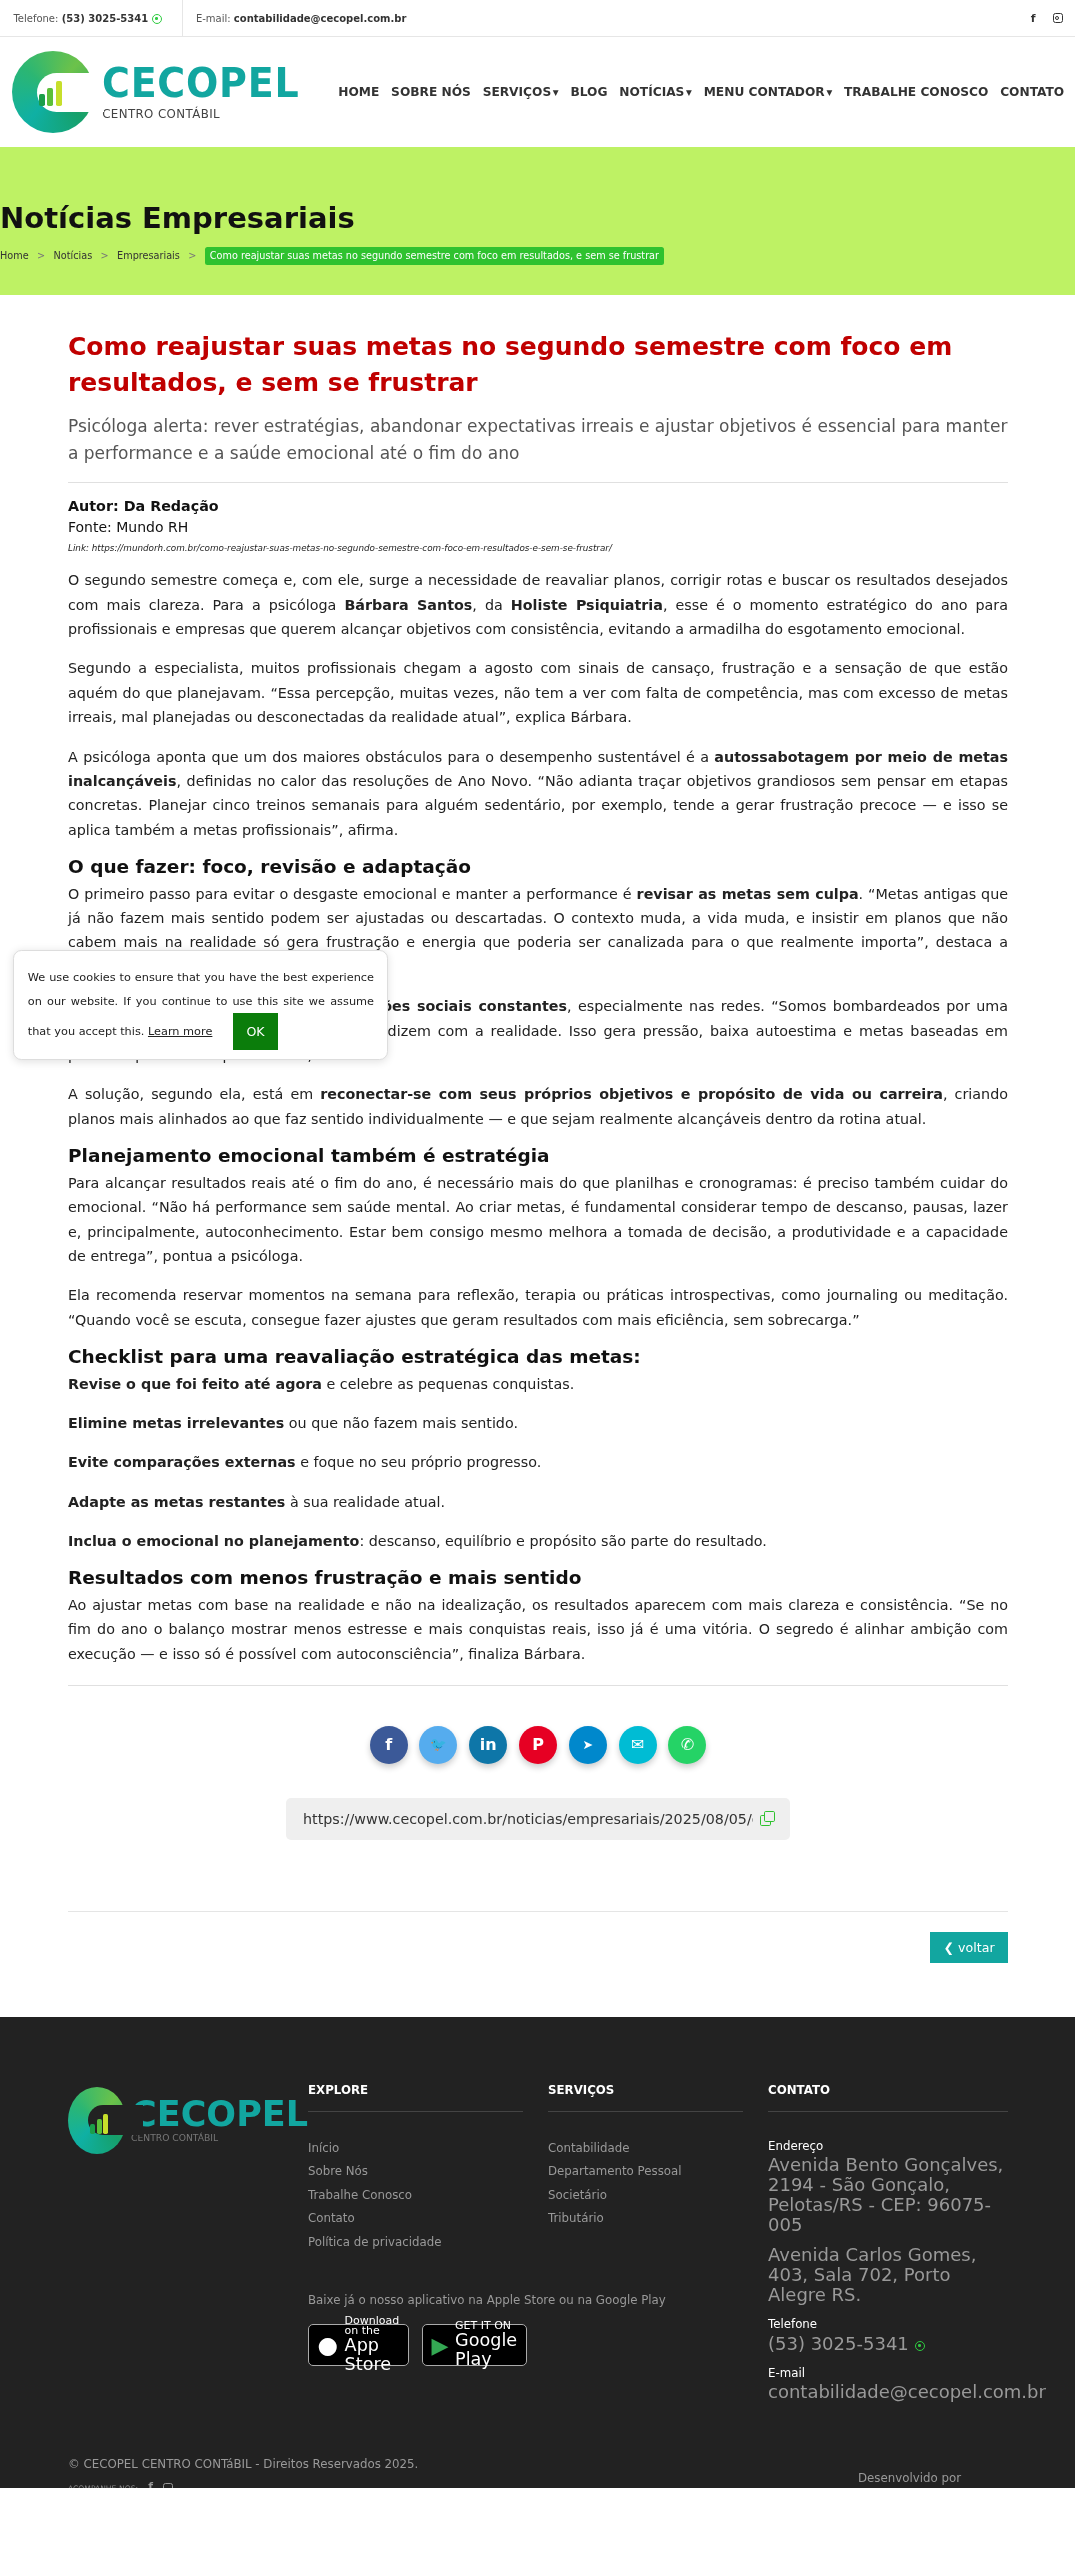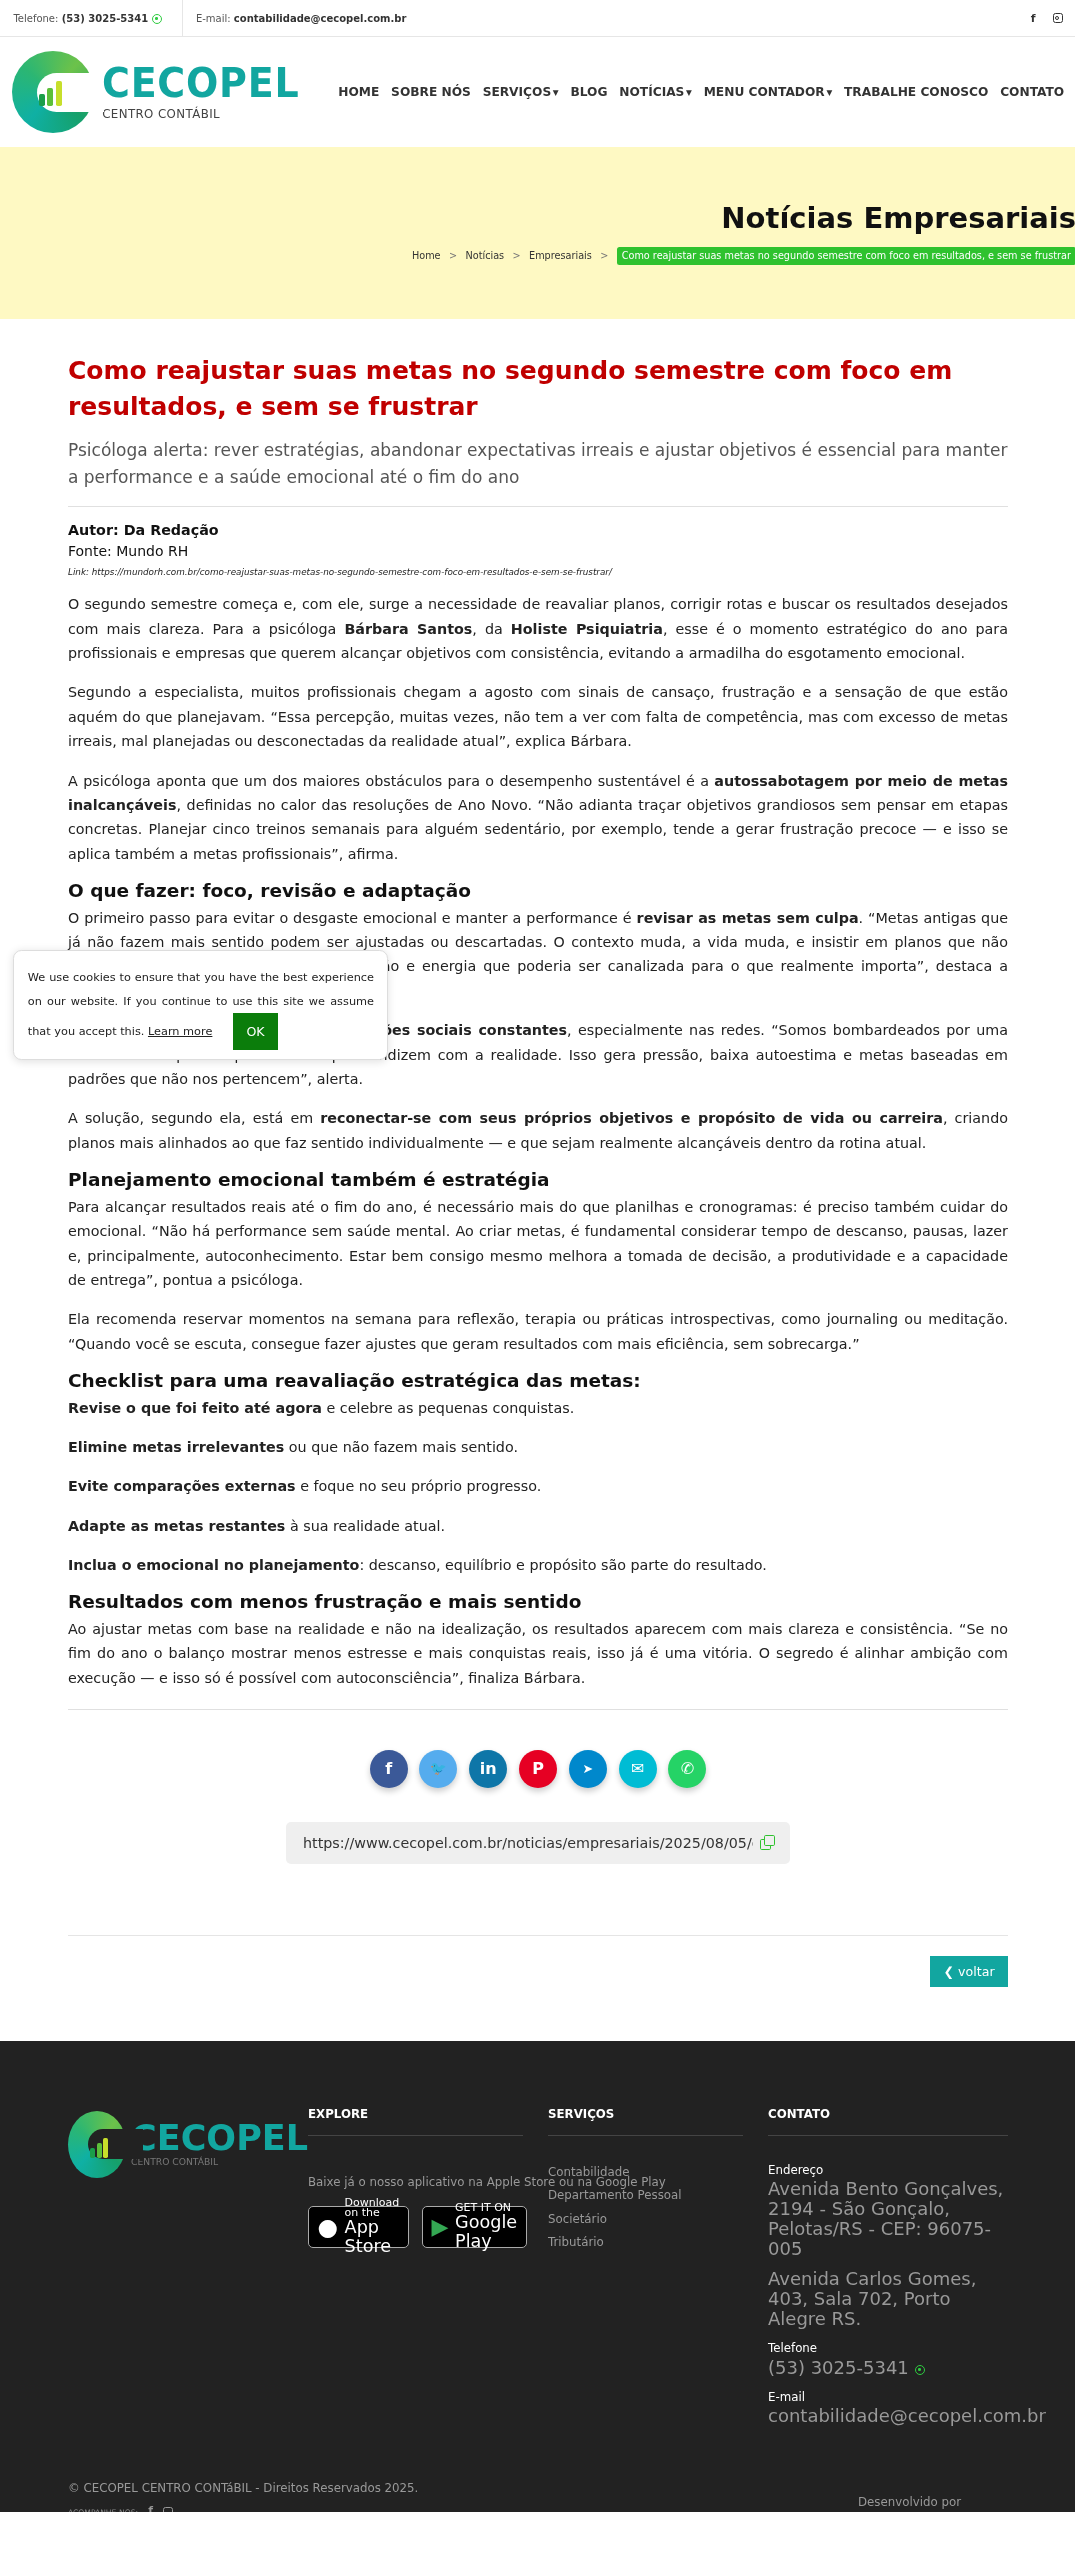--- a/index.html
+++ b/index.html
@@ -21,21 +21,21 @@
     .logo-mark { width: 82px; height: 82px; position: relative; }
     .logo-mark .ring { position: absolute; inset: 0; border-radius: 50%; background: conic-gradient(from 40deg, #6cc24a, #16a06a, #0fb0a4, #2bb673, #6cc24a); }
     .logo-mark .hole { position: absolute; left: 25px; top: 22px; width: 67px; height: 39px; background: #fff; border-radius: 25px 0 0 25px; }
     .logo-mark .bar { position: absolute; bottom: 27px; width: 6.7px; border-radius: 1.7px; }
     .logo-text .big { font-family: "DejaVu Sans", sans-serif; font-weight: bold; font-size: 40px; color: #12a6a0; letter-spacing: 0.8px; line-height: 1; transform: scaleX(0.95); transform-origin: left; }
     .logo-text .small { font-size: 11.8px; color: #444; margin-top: 3.4px; letter-spacing: 0.4px; }
     .nav { margin-left: auto; display: flex; gap: 11.8px; font-size: 12.2px; font-weight: bold; color: #333; }
     .nav .caret { font-size: 7.6px; vertical-align: middle; margin-left: 1.7px; }
 
     
-    .hero { background: #fef9c3; height: 172px; text-align: right; padding-top: 54px; }
+    .hero { background: #bef264; height: 148px; text-align: left; padding-top: 54px; }
     .hero h1 { font-size: 29px; font-weight: bold; color: #111; }
     .breadcrumb { margin-top: 11.8px; font-size: 9.7px; color: #333; display: inline-flex; align-items: center; gap: 8.4px; }
     .breadcrumb .sep { color: #777; }
     .breadcrumb .current { background: #2fc22f; color: #fff; padding: 3.4px 5px; border-radius: 2.5px; }
 
     
     .article { width: 940px; margin: 0 auto; padding-top: 34px; }
     .article h2.title { color: #c00000; font-size: 25px; line-height: 36px; font-weight: bold; }
     .subtitle { font-size: 17px; color: #555; line-height: 27px; margin-top: 11.8px; padding-bottom: 15px; border-bottom: 0.8px solid #e0e0e0; }
     .meta { margin-top: 15px; }
@@ -231,20 +231,27 @@
           <div class="bar" style="left:35px;bottom:20px;height:20px;background:#c7df2b;width:5px;"></div>
         </div>
         <div>
           <div class="big">CECOPEL</div>
           <div class="small">CENTRO CONTÁBIL</div>
         </div>
       </div>
     </div>
     <div class="f-col">
       <h5>EXPLORE</h5>
+      <ul>
+        <li>Início</li>
+        <li>Sobre Nós</li>
+        <li>Trabalhe Conosco</li>
+        <li>Contato</li>
+        <li>Política de privacidade</li>
+      </ul>
       <div class="app-text">Baixe já o nosso aplicativo na Apple Store ou na Google Play</div>
       <div class="app-badges">
         <a class="badge">
           <span style="font-size:23.5px;">●</span>
           <span>
               <div class="l1">Download on the</div>
               <div class="l2">App Store</div>
             </span>
         </a>
         <a class="badge">

